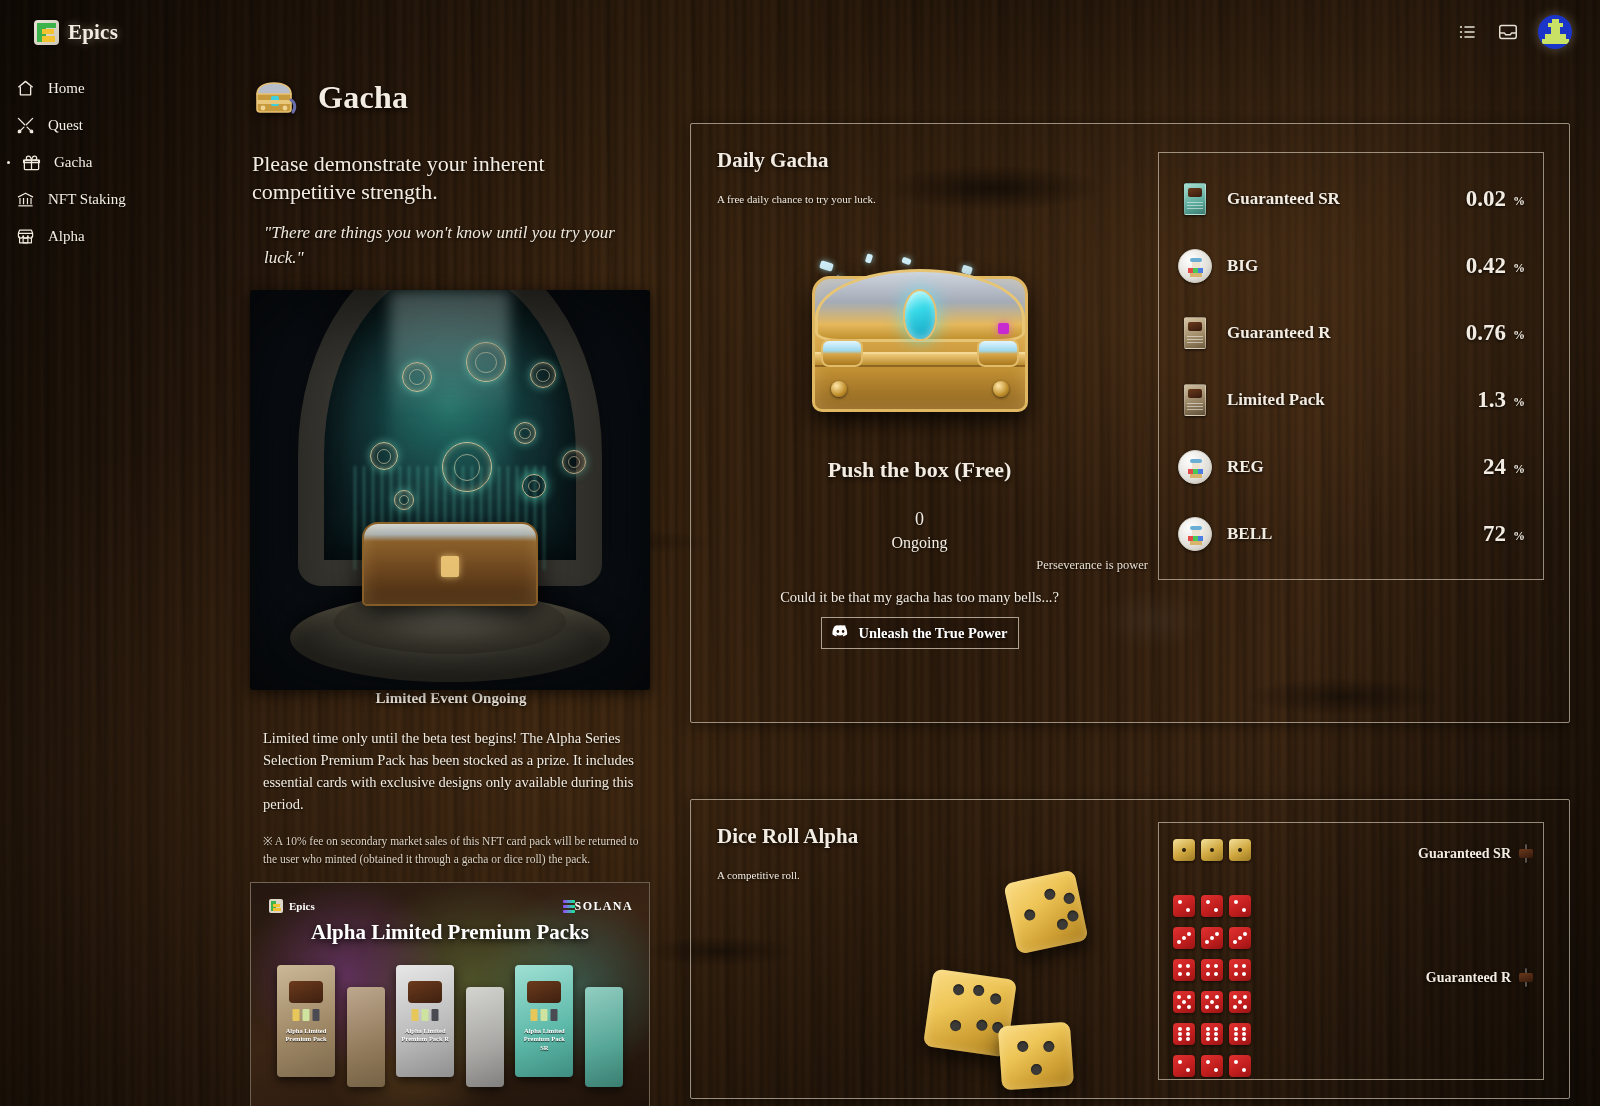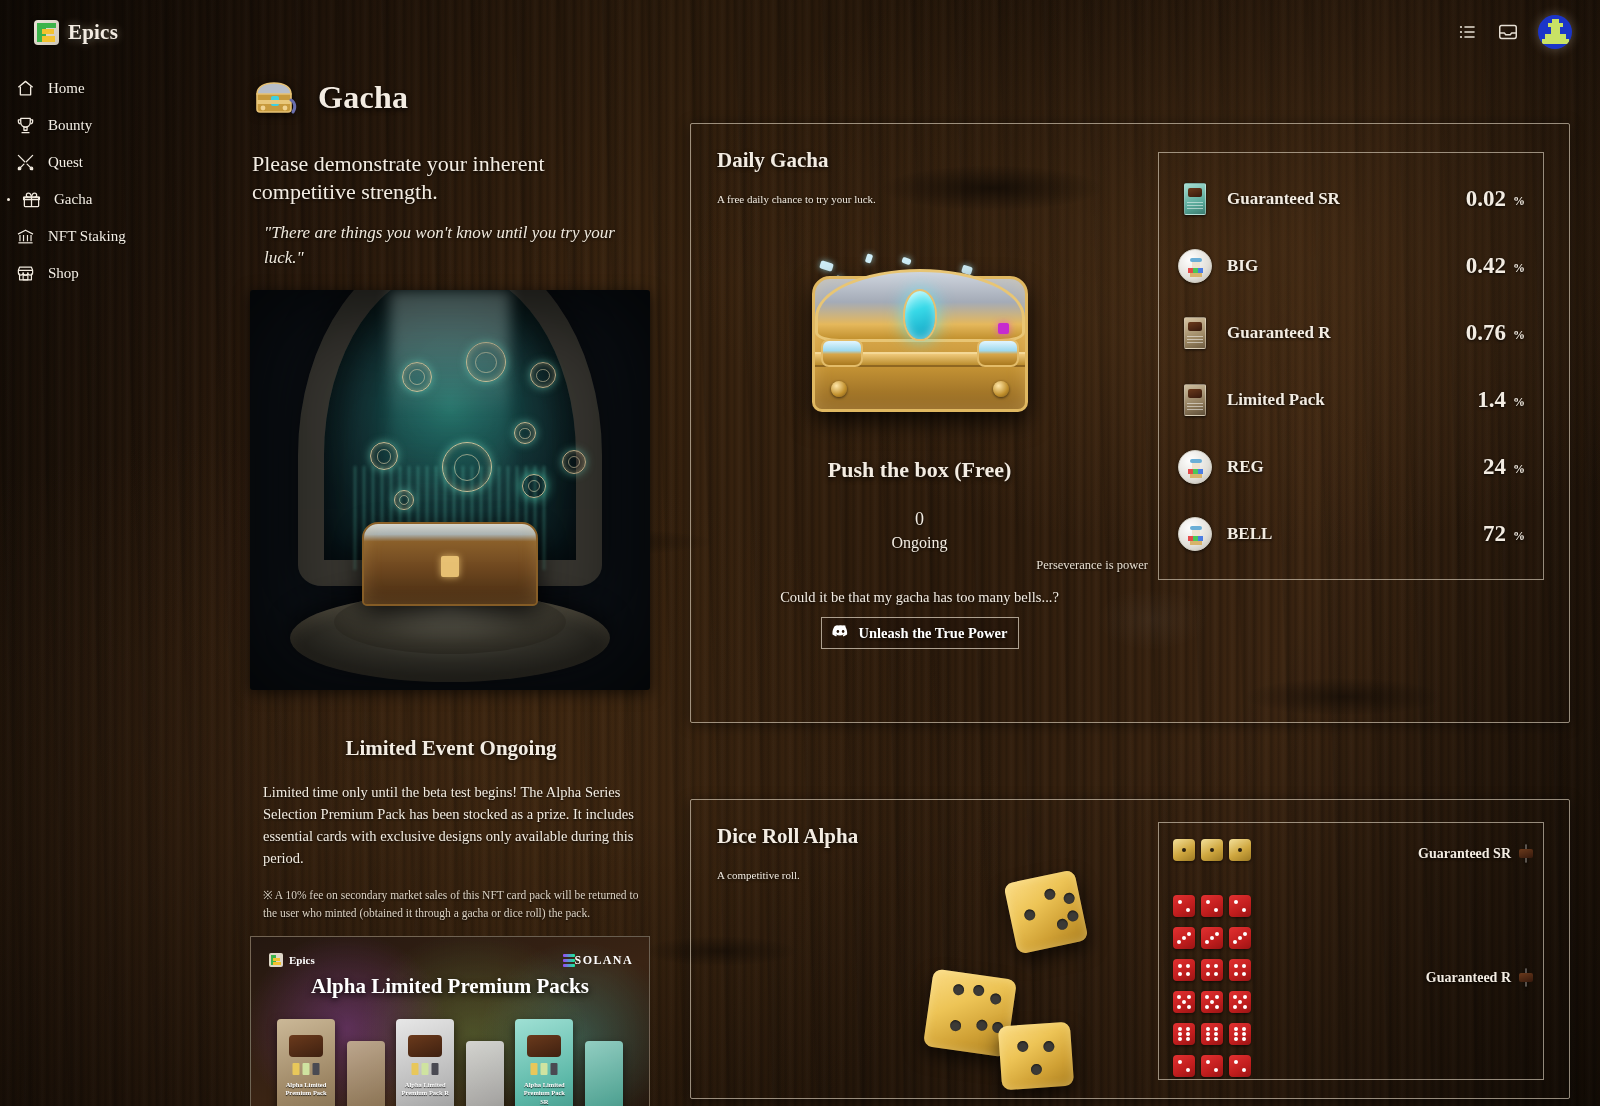--- a/index.html
+++ b/index.html
@@ -158,21 +158,21 @@
     background: radial-gradient(ellipse at 50% 30%, #6b6a5c 0%, #3c3a31 48%, #201e19 100%);
     box-shadow: inset 0 6px 16px rgba(255,230,180,.12), 0 -6px 22px rgba(0,0,0,.6);
   }
   .vault-dais2 {
     position: absolute; left: 21%; right: 21%; bottom: 9%; height: 16%;
     border-radius: 50%;
     background: radial-gradient(ellipse at 50% 30%, #787566 0%, #434035 55%, #26231c 100%);
   }
   .vault-vig { position:absolute; inset:0; box-shadow: inset 0 0 90px 20px rgba(0,0,0,.72); }
 
-  .sec-title { margin-top: 46px; text-align: center; font-size: 21px; font-weight: 700;
+  .sec-title { text-align: center; font-size: 15px; font-weight: 700;
     text-shadow: 0 1px 4px rgba(0,0,0,.85); }
   .sec-body { margin-top: 20px; font-size: 14.5px; line-height: 1.52; padding: 0 13px;
     color: #f3ece1; text-shadow: 0 1px 2px rgba(0,0,0,.8); }
   .sec-note { margin-top: 18px; font-size: 11.5px; line-height: 1.5; padding: 0 13px;
     color: #ddd3c4; text-shadow: 0 1px 2px rgba(0,0,0,.8); }
 
   .promo {
     margin-top: 14px; margin-left: 0; width: 400px; height: 231px;
     border: 1px solid rgba(180,170,150,.5);
     position: relative; overflow: hidden;
@@ -403,33 +403,20 @@
 <nav class="sidebar">
   <div class="nav-item">
     <span class="dot"></span>
     <span class="nav-ico">
       <svg width="19" height="19" viewBox="0 0 24 24" fill="none" stroke="#f2ebe0" stroke-width="1.7" stroke-linejoin="round">
           <path d="M3 10.5 12 3l9 7.5"></path>
           <path d="M5.5 9.6V20h13V9.6"></path>
         </svg>
     </span>
     <span class="nav-label">Home</span>
-  </div>
-  <div class="nav-item">
-    <span class="dot"></span>
-    <span class="nav-ico">
-      <svg width="19" height="19" viewBox="0 0 24 24" fill="none" stroke="#f2ebe0" stroke-width="1.6" stroke-linejoin="round">
-          <path d="M6 3h12v5a6 6 0 0 1-12 0z"></path>
-          <path d="M6 5H3v2a3 3 0 0 0 3 3"></path>
-          <path d="M18 5h3v2a3 3 0 0 1-3 3"></path>
-          <path d="M10 14h4v4h-4z"></path>
-          <path d="M7 21h10"></path>
-        </svg>
-    </span>
-    <span class="nav-label">Bounty</span>
   </div>
   <div class="nav-item">
     <span class="dot"></span>
     <span class="nav-ico">
       <svg width="19" height="19" viewBox="0 0 24 24" fill="none" stroke="#f2ebe0" stroke-width="1.6" stroke-linecap="round">
           <path d="M3 3l8 8"></path>
           <path d="M14 14l7 7"></path>
           <path d="M21 3l-8 8"></path>
           <path d="M10 14l-7 7"></path>
           <circle cx="4.5" cy="19.5" r="1.6"></circle>
@@ -465,21 +452,21 @@
   <div class="nav-item">
     <span class="dot"></span>
     <span class="nav-ico">
       <svg width="19" height="19" viewBox="0 0 24 24" fill="none" stroke="#f2ebe0" stroke-width="1.5" stroke-linejoin="round">
           <path d="M3 8 4.5 4h15L21 8"></path>
           <path d="M3 8h18v3a3 3 0 0 1-6 0 3 3 0 0 1-6 0 3 3 0 0 1-6 0z"></path>
           <path d="M4.5 12v8h15v-8"></path>
           <rect x="9" y="14" width="6" height="6"></rect>
         </svg>
     </span>
-    <span class="nav-label">Shop</span>
+    <span class="nav-label">Alpha</span>
   </div>
 </nav>
 
 <main class="main">
 
   <section class="col-left">
     <div class="page-head">
       <span class="page-chest-ico">
         <svg width="46" height="42" viewBox="0 0 46 42">
           <rect x="5" y="16" width="34" height="20" rx="3" fill="#c79a3d" stroke="#e7c274" stroke-width="1.6"></rect>
@@ -652,21 +639,21 @@
             <span class="prob-val">0.76</span>
             <span class="prob-pct">%</span>
           </span>
         </div>
         <div class="prob-row">
           <span class="prob-ico">
               <span class="pack-ico lim"></span>
             </span>
           <span class="prob-name">Limited Pack</span>
           <span class="prob-valwrap">
-            <span class="prob-val">1.4</span>
+            <span class="prob-val">1.3</span>
             <span class="prob-pct">%</span>
           </span>
         </div>
         <div class="prob-row">
           <span class="prob-ico">
               <span class="coin-ico">
                 <i class="h"></i>
                 <i class="f"></i>
                 <i class="b1"></i>
                 <i class="b2"></i>

